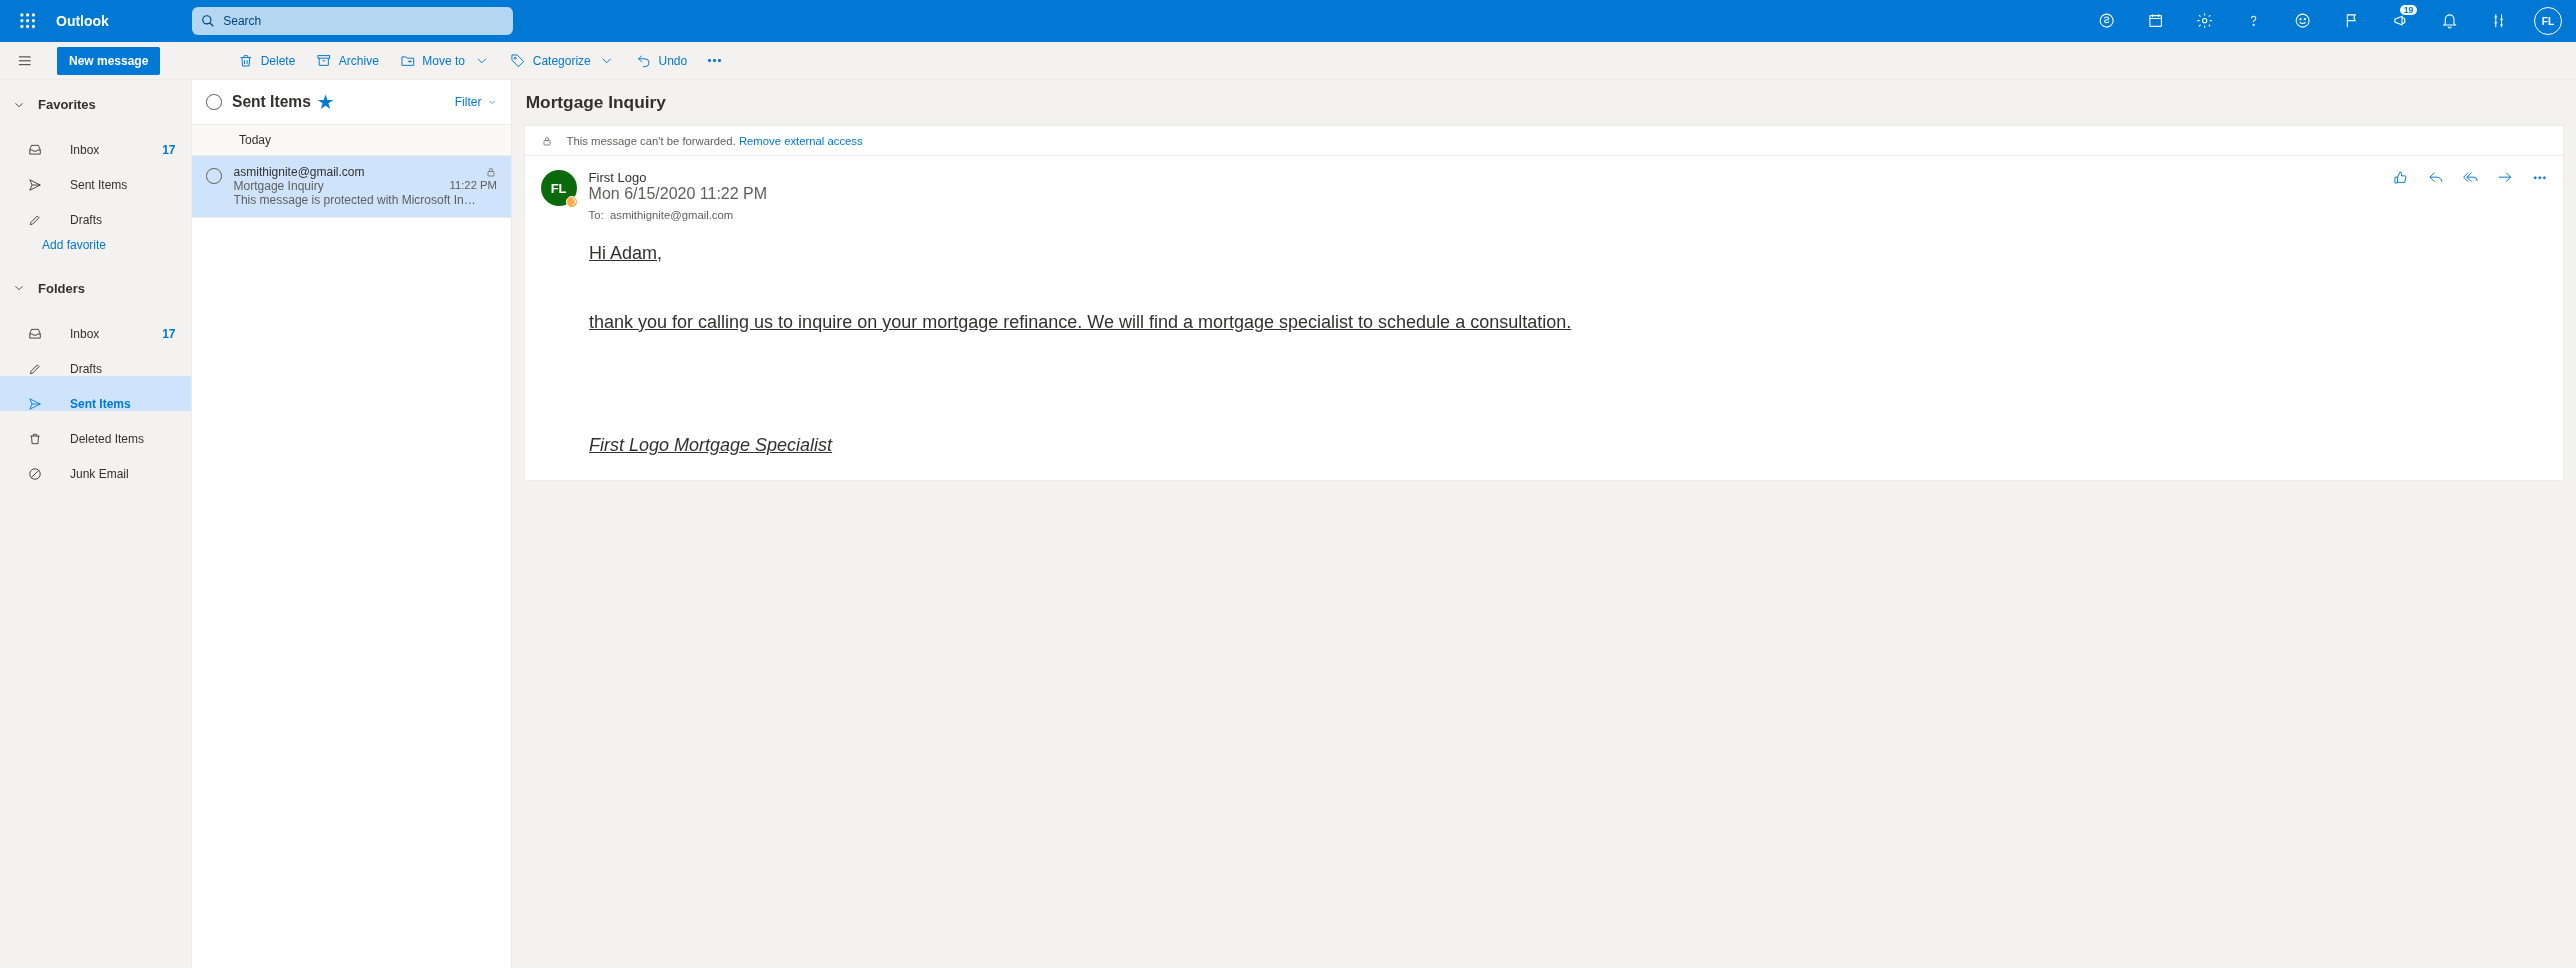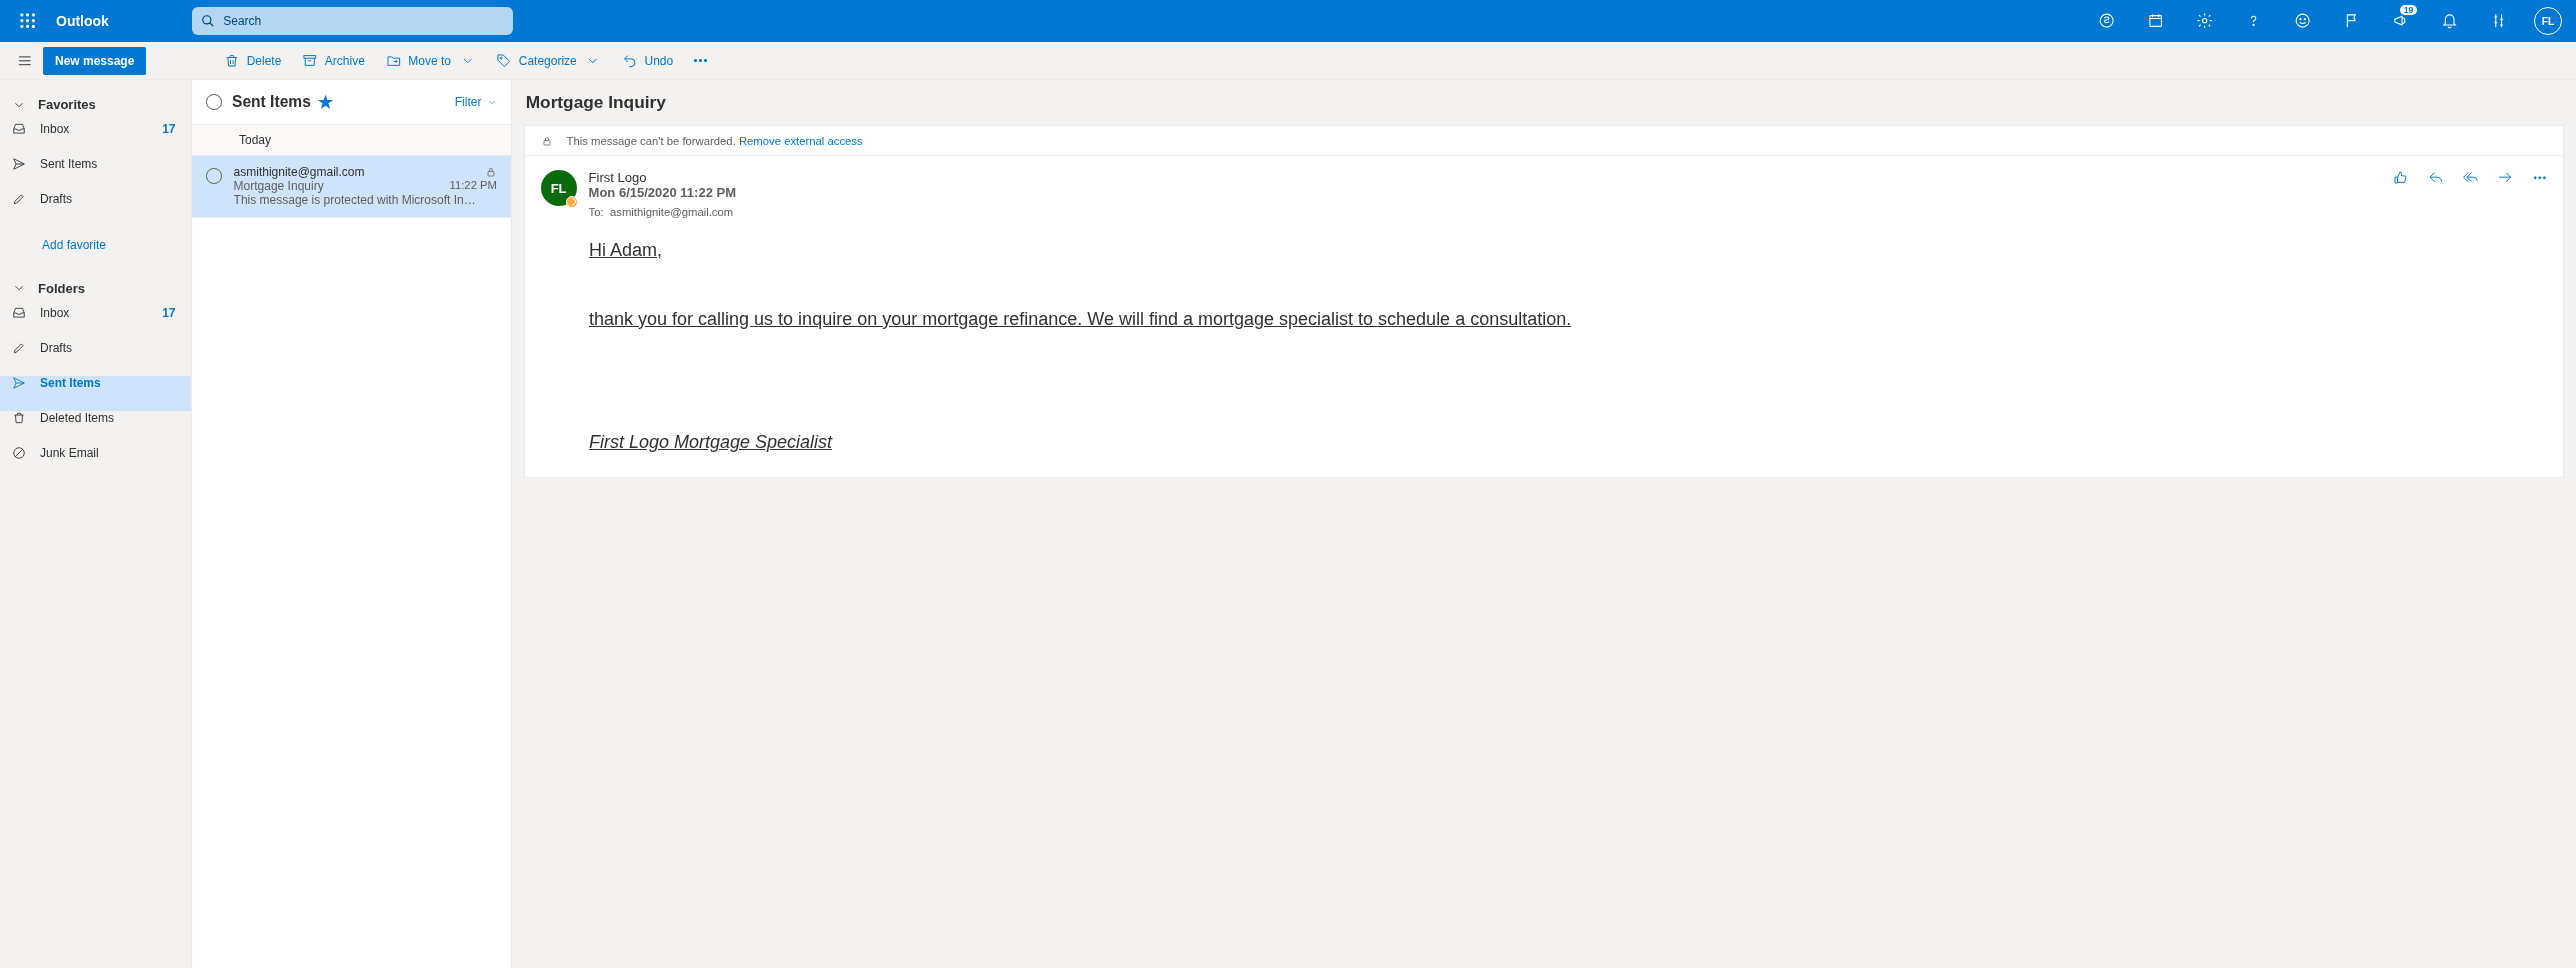--- a/index.html
+++ b/index.html
@@ -21,33 +21,33 @@
   .search svg { width:14px; height:14px; stroke:#004578; fill:none; stroke-width:2; }
   .search input { border:none; background:transparent; flex:1; font-size:12px; padding:0 8.7px; color:#004578; outline:none; }
   .search input::placeholder { color:#004578; }
   .hdr-spacer { flex:1; }
   .badge { position:absolute; top:5.2px; right:5.2px; background:#fff; color:var(--blue); font-size:8.7px; font-weight:600; border-radius:7px; padding:0 3.5px; min-width:14px; text-align:center; }
   .avatar-sm { width:28px; height:28px; border-radius:50%; border:1.7px solid #fff; display:flex; align-items:center; justify-content:center; font-size:10.4px; font-weight:600; }
   
   .toolbar { height:38px; background:var(--bg-light); display:flex; align-items:center; padding:0 7px; border-bottom:0.9px solid var(--border); }
   .hamburger { width:35px; height:35px; display:flex; align-items:center; justify-content:center; cursor:pointer; }
   .hamburger svg { width:15.6px; height:15.6px; stroke:#323130; fill:none; stroke-width:1.5; }
-  .new-msg { background:var(--blue); color:#fff; border:none; height:28px; padding:0 12px; font-size:12px; font-weight:600; border-radius:1.7px; cursor:pointer; margin-left:1px; }
+  .new-msg { background:var(--blue); color:#fff; border:none; height:28px; padding:0 12px; font-size:12px; font-weight:600; border-radius:1.7px; cursor:pointer; margin-left:15px; }
   .tb-cmds { display:flex; align-items:center; margin-left:69px; gap:3.5px; }
   .tb-btn { display:flex; align-items:center; gap:7px; height:31px; padding:0 8.7px; cursor:pointer; color:var(--blue); font-size:12px; }
   .tb-btn svg { width:15.6px; height:15.6px; stroke:var(--blue); fill:none; stroke-width:1.5; }
   .chev { width:10.4px; height:10.4px; stroke:var(--blue); fill:none; stroke-width:1.5; margin-left:1.7px; }
   .ellipsis-dots { display:flex; gap:2.6px; padding:0 8.7px; cursor:pointer; }
   .ellipsis-dots span { width:2.6px; height:2.6px; background:var(--blue); border-radius:50%; }
   
   .main { display:flex; height:calc(100% - 80px); }
   .nav { width:191px; background:var(--bg-light); overflow-y:auto; padding-top:7px; }
   .nav-header { display:flex; align-items:center; height:35px; padding:0 12px; font-size:13px; font-weight:600; cursor:pointer; gap:12px; }
   .nav-header svg, .nav-item svg { width:14px; height:14px; stroke:#323130; fill:none; stroke-width:1.5; }
-  .nav-item { display:flex; align-items:flex-start; height:35px; padding:0 12px 0 12px; font-size:12px; cursor:pointer; gap:14px; }
+  .nav-item { display:flex; align-items:flex-end; height:35px; padding:0 12px 0 28px; font-size:12px; cursor:pointer; gap:28px; }
   .nav-item .count { margin-left:auto; color:var(--blue); font-weight:600; font-size:12px; padding-right:3.5px; }
   .nav-item.selected { background:var(--bg-sel); color:var(--blue); font-weight:600; }
   .nav-item.selected svg { stroke:var(--blue); }
   .nav-link { color:var(--blue); font-size:12px; padding:0 12px 0 42px; height:35px; display:flex; align-items:center; cursor:pointer; }
   
   .list { width:321px; border-left:0.9px solid var(--border); border-right:0.9px solid var(--border); display:flex; flex-direction:column; background:#fff; }
   .list-header { height:45px; display:flex; align-items:center; padding:0 14px; gap:10.4px; border-bottom:0.9px solid var(--border); }
   .list-header .sel-all { width:15.6px; height:15.6px; border:1.3px solid #605e5c; border-radius:50%; cursor:pointer; }
   .list-header .title { font-size:15.6px; font-weight:600; flex:1; display:flex; align-items:center; gap:7px; }
   .star { color:var(--blue); font-size:17.3px; }
@@ -70,21 +70,21 @@
   .card { background:#fff; border:0.9px solid var(--border); }
   .info-bar { display:flex; align-items:flex-end; gap:14px; padding:8.7px 15.6px; border-bottom:0.9px solid var(--border); font-size:11.3px; color:var(--text-muted); }
   .info-bar svg { width:12px; height:12px; stroke:#605e5c; fill:none; stroke-width:1.5; }
   .info-bar a { color:var(--blue); text-decoration:none; cursor:pointer; }
   .msg-hdr { display:flex; padding:14px 15.6px 7px 15.6px; gap:12px; }
   .avatar-lg { width:36px; height:36px; border-radius:50%; background:#0b6a0b; color:#fff; display:flex; align-items:center; justify-content:center; font-size:13px; font-weight:600; position:relative; flex-shrink:0; }
   .presence { position:absolute; bottom:-1.7px; right:-1.7px; width:12px; height:12px; background:#ffaa44; border:1.7px solid #fff; border-radius:50%; display:flex; align-items:center; justify-content:center; }
   .presence::after { content:""; width:5.2px; height:5.2px; border:1.3px solid #fff; border-radius:50%; border-top-color:transparent; border-left-color:transparent; transform:rotate(-45deg); }
   .msg-hdr-text { flex:1; }
   .sender-name { font-size:13px; }
-  .sent-date { font-size:13px; color:var(--text-muted);font-weight:bold; }
+  .sent-date { font-size:16px; color:var(--text-muted); }
   .to-line { font-size:11.3px; color:var(--text-muted); margin-top:5.2px; }
   .msg-actions { display:flex; gap:19px; align-items:flex-start; }
   .msg-actions svg { width:15.6px; height:15.6px; stroke:var(--blue); fill:none; stroke-width:1.5; cursor:pointer; }
   .msg-content { padding:8.7px 15.6px 17.3px 64px; font-size:18px; line-height:1.9;text-decoration:underline; }
   .msg-content .sig { font-style:italic; margin-top:21px; }
   .reply-bar { padding:12px 15.6px 15.6px 64px; display:flex; gap:17.3px; align-items:center; }
   .reply-bar .sep { width:0.9px; height:17.3px; background:var(--border); }
   .reply-bar span { color:var(--blue); font-size:13px; cursor:pointer; }
 </style>
 </head>

